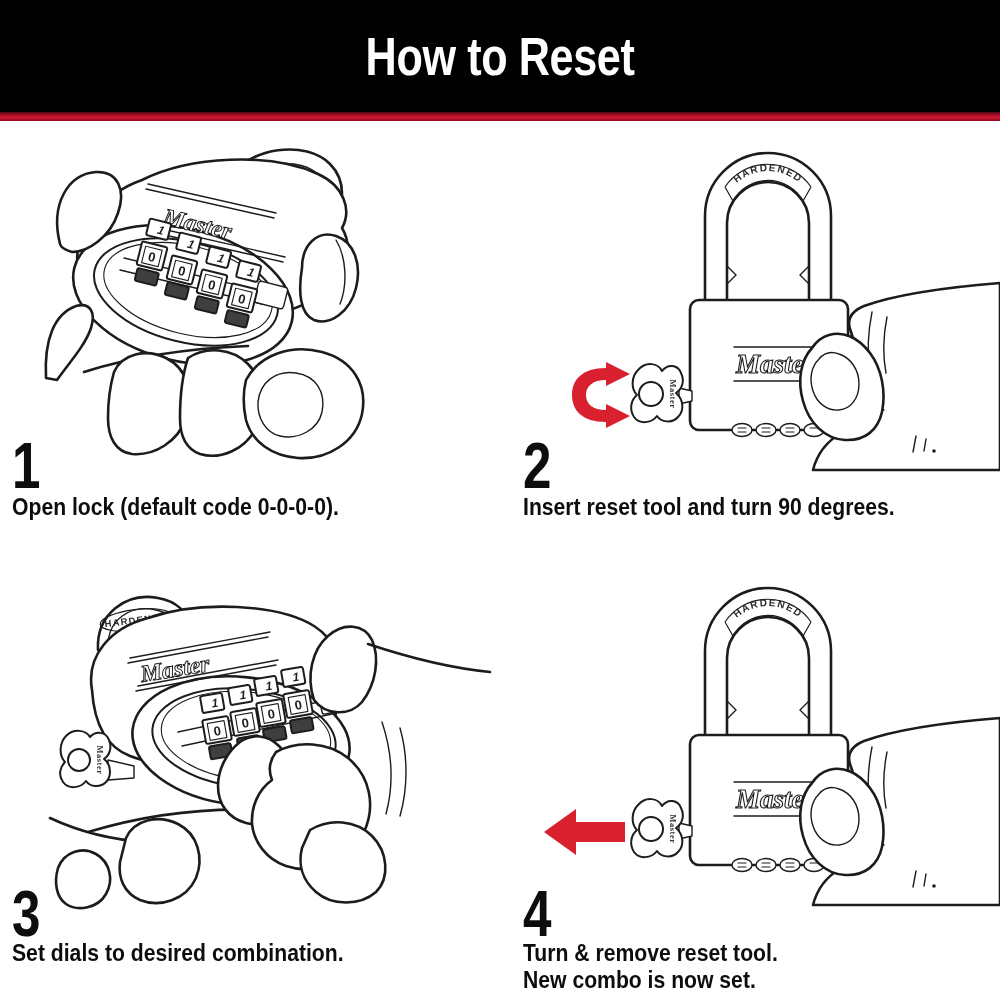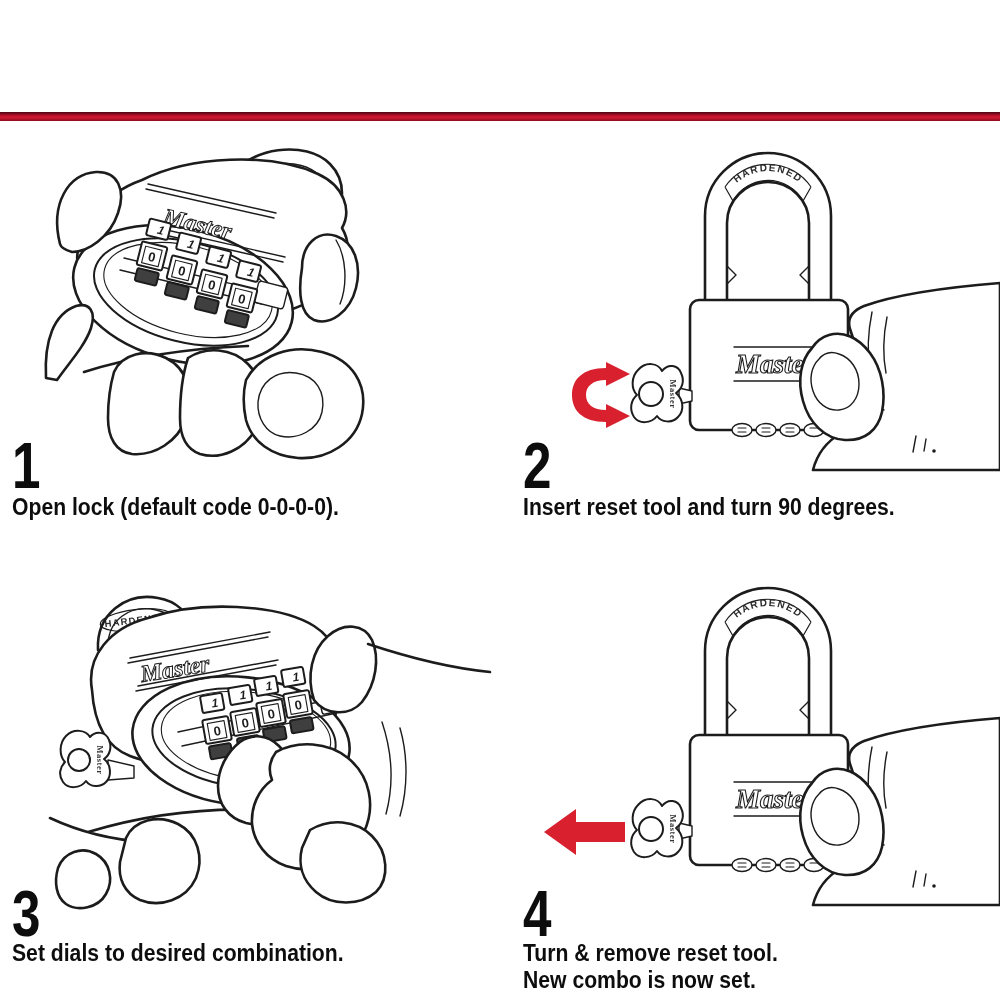--- a/index.html
+++ b/index.html
@@ -38,20 +38,23 @@
   .dmid{font-family:"Liberation Sans",sans-serif;font-size:13px;font-weight:700;
             fill:#1c1c1c;text-anchor:middle;}
   .dtop{font-family:"Liberation Sans",sans-serif;font-size:12px;font-weight:700;
             fill:#1c1c1c;text-anchor:middle;}
 </style>
 </head>
 <body>
 
 <div id="page">
 
+  <div id="banner">
+    <div class="title">How to Reset</div>
+  </div>
   <div id="stripe"></div>
 
   <svg style="left:30px;top:140px" width="440" height="320" viewBox="0 0 440 320">
     <g>
       <path class="ln" d="M196,40 C220,6 276,0 300,24 C312,36 315,52 309,72"></path>
       <path class="ln thin" d="M206,48 C226,20 270,16 290,36 C299,46 301,58 297,74"></path>
       <g transform="rotate(10 249 38)">
         <ellipse class="cap" cx="249" cy="38" rx="35" ry="10.5"></ellipse>
         <text class="hardened-sm" x="249" y="41.5">HARDENED</text>
       </g>

